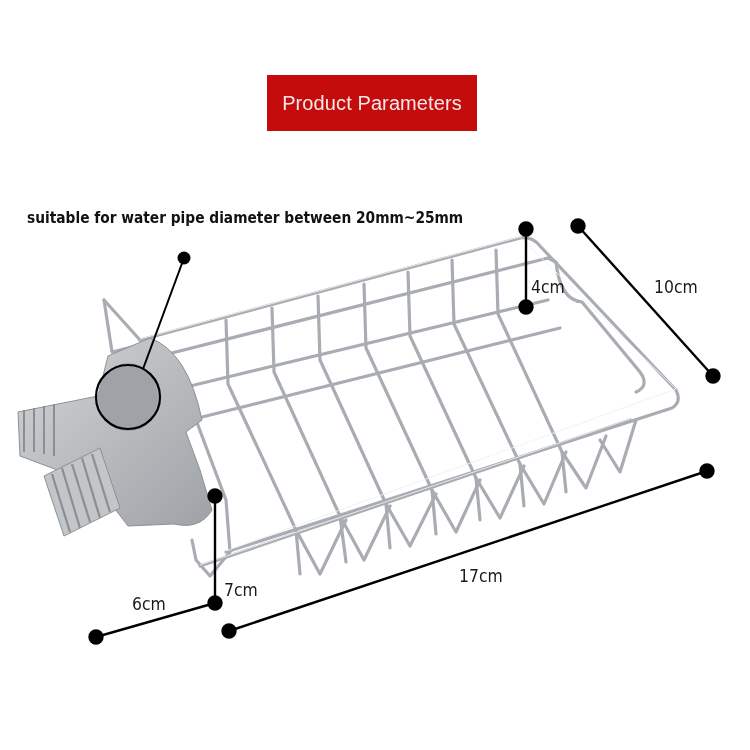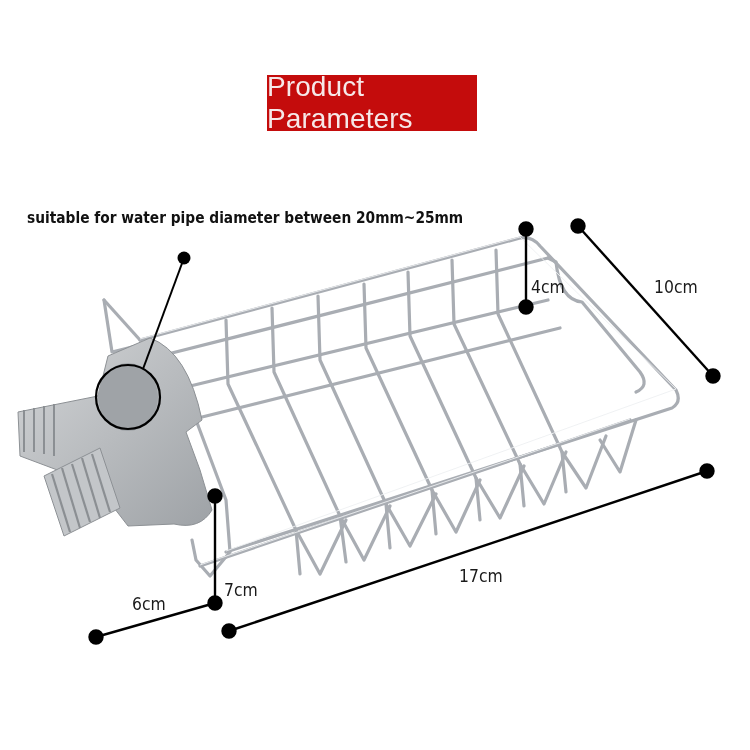--- a/index.html
+++ b/index.html
@@ -1,20 +1,20 @@
 <!DOCTYPE html>
 <html><head>
 <meta charset="utf-8">
 <style>
   html, body { margin: 0; padding: 0; background: #ffffff; }
   body { width: 750px; height: 750px; overflow: hidden; position: relative; font-family: "Liberation Sans", "DejaVu Sans", sans-serif; }
   .banner {
     position: absolute; left: 267px; top: 75px; width: 210px; height: 56px;
     background: #c40c0c; color: #f6e8e8; display: flex; align-items: center; justify-content: center;
-    font-size: 28px; letter-spacing: 0.1px;
+    font-size: 20px; letter-spacing: 0.1px;
   }
   .note {
     position: absolute; left: 27px; top: 208px; font-size: 16px; color: #111; font-weight: bold;
     font-family: "DejaVu Sans", "Liberation Sans", sans-serif; transform: scaleX(0.86); transform-origin: left top; white-space: nowrap;
   }
   .dim-label { position: absolute; font-size: 17px; color: #1a1a1a; font-family: "DejaVu Sans", sans-serif; transform: scaleX(0.92); transform-origin: left top; white-space: nowrap; }
   svg.stage { position: absolute; left: 0; top: 0; }
 </style>
 </head>
 <body>

